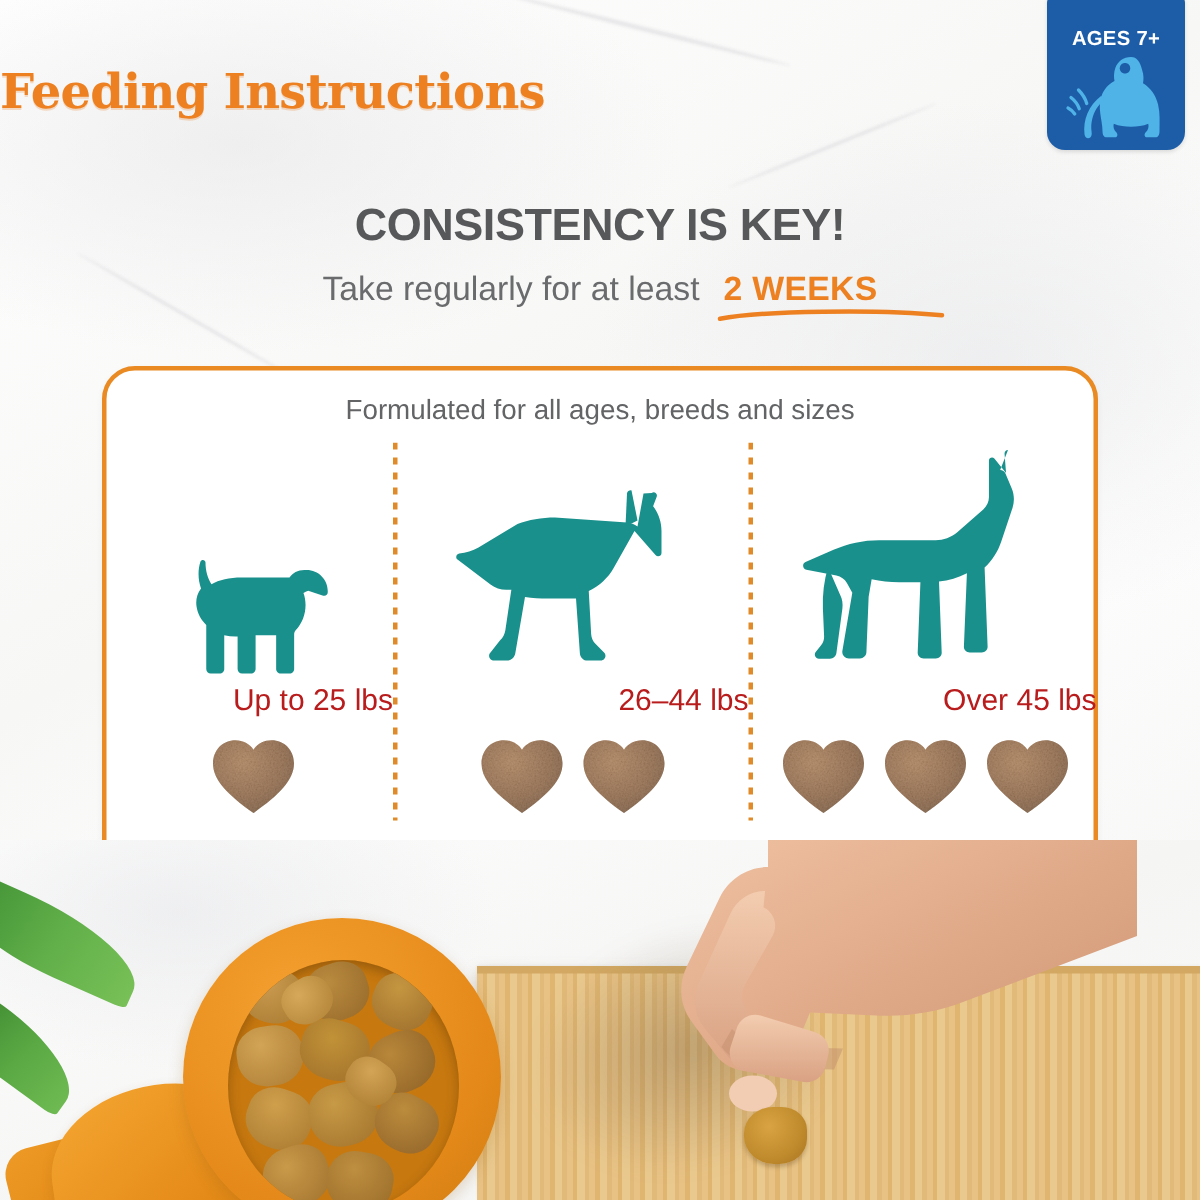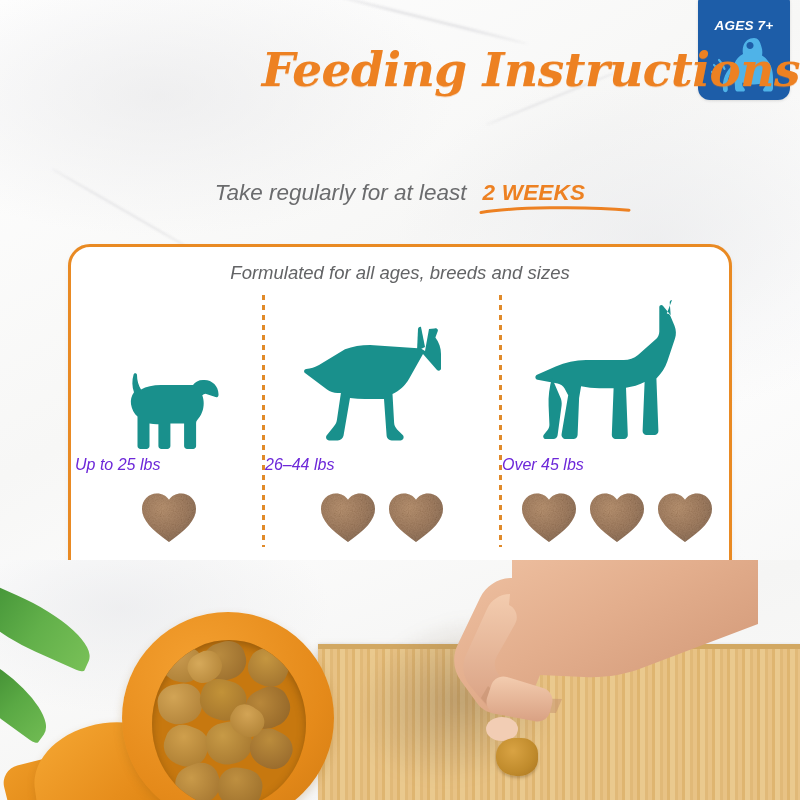--- a/index.html
+++ b/index.html
@@ -13,21 +13,20 @@
 
   
   #stage {
     position:absolute; inset:0;
     width:800px; height:800px;
     background:
       radial-gradient(ellipse 420px 200px at 20% 12%, rgba(228,228,230,.55), rgba(255,255,255,0) 70%),
       radial-gradient(ellipse 360px 240px at 82% 30%, rgba(226,227,230,.5), rgba(255,255,255,0) 72%),
       radial-gradient(ellipse 500px 260px at 50% 72%, rgba(231,231,233,.45), rgba(255,255,255,0) 70%),
       linear-gradient(150deg,#ffffff 0%,#f7f7f6 38%,#fdfdfd 60%,#f4f4f3 100%);
-    font-style: italic;
   }
   .vein {
     position:absolute;
     background:rgba(196,198,202,.38);
     border-radius:50%;
     filter:blur(1.1px);
   }
 
   
   #ages-badge {
@@ -43,24 +42,24 @@
     text-align:center;
     color:#ffffff;
     font-size:13.5px; font-weight:700;
     letter-spacing:.2px;
   }
   #ages-badge .badge-dog { position:absolute; left:9px; top:38px; }
 
   
   #title {
     position:absolute; left:0; right:0; top:42px;
-    text-align:right;
+    text-align:left;
     font-family:"DejaVu Serif", serif;
     font-weight:700;
-    font-size:47px;
+    font-size:32px;
     letter-spacing:-0.5px;
     color:#ED8122;
     text-shadow:0 1px 0 rgba(237,129,34,.25);
   }
   #subtitle {
     position:absolute; left:0; right:0; top:134px;
     text-align:center;
     font-size:30px; font-weight:700;
     color:#57585A;
     letter-spacing:-0.3px;
@@ -120,23 +119,23 @@
   #col-small  { left:4px;   width:187px; }
   #col-medium { left:194px; width:234px; }
   #col-large  { left:431px; width:229px; }
 
   .dog-wrap {
     position:absolute; left:0; right:0; top:0; height:162px;
     display:flex; align-items:flex-end; justify-content:center;
   }
   .size-label {
     position:absolute; left:0; right:0; top:165px;
-    text-align:left;
-    font-size:16px;
-    color:#6d28d9;
+    text-align:right;
+    font-size:20px;
+    color:#b91c1c;
   }
   .kibble-row {
     position:absolute; left:0; right:0; top:197px;
     display:flex; justify-content:center; align-items:center;
     gap:8px;
   }
   .kibble { width:60px; height:58px; }
 
   
   #photo {
@@ -259,20 +258,21 @@
       <g fill="#4FB3E8">
         <path d="M47 4c-5 0-9 3-10.5 7.5-1 3-1 6-0.5 8.5-4 2-7 5.5-8.5 9.5-1.5 4-1.5 8-1 12 .5 4 1.5 8 1.5 12 0 2 .5 3.5 2 4h7c1.5-1 1-2.5 0-3.5-1.5-1.5-2-3.5-1.5-5.5 3.5 1.5 7.5 2 11.5 2 4 0 8-.5 11.5-2 .5 2 0 4-1.5 5.5-1 1-1.5 2.5 0 3.5h7c1.5-.5 2-2 2-4 0-6 .5-12-1-18-1.5-6-5-11-10-14 .5-2.5.5-5.5-.5-8.5C53 7 51 4 47 4z"></path>
         <path d="M43 8c2 0 3.5 1.5 3.5 3.5S45 15 43 15s-3.5-1.5-3.5-3.5S41 8 43 8z" fill="#1D5DA8"></path>
         <path d="M27 30c-4 3-7 7-9 11.5-2 4.5-2.5 9.5-2 14 .3 2.5 2.5 3.5 4 2 1.5-1.5.5-4 .5-6.5 0-5 1.5-10 4.5-14 1.5-2 3.5-4 5.5-5z"></path>
         <path d="M12 26c2.5 2.5 4.5 5.5 5.5 9M7 31c2.5 2 4.5 4.5 5.5 7.5M5 38c2 1 3.5 2.5 4.5 4" stroke="#4FB3E8" stroke-width="2.2" fill="none" stroke-linecap="round"></path>
       </g>
     </svg>
   </div>
 
   <div id="title">Feeding Instructions</div>
+  <div id="subtitle">CONSISTENCY IS KEY!</div>
   <div id="tagline-row">
     <span>Take regularly for at least</span><span class="weeks"><span>2 WEEKS</span><svg class="scribble" viewBox="0 0 152 11" preserveAspectRatio="none">
           <path d="M2 8.5C30 3.2 108 2 150 6.2" stroke="#ED8122" stroke-width="3" fill="none" stroke-linecap="round"></path>
         </svg></span>
   </div>
 
   <div id="feed-card">
     <div id="card-heading">Formulated for all ages, breeds and sizes</div>
 
     <div class="divider" id="divider-1"></div>

